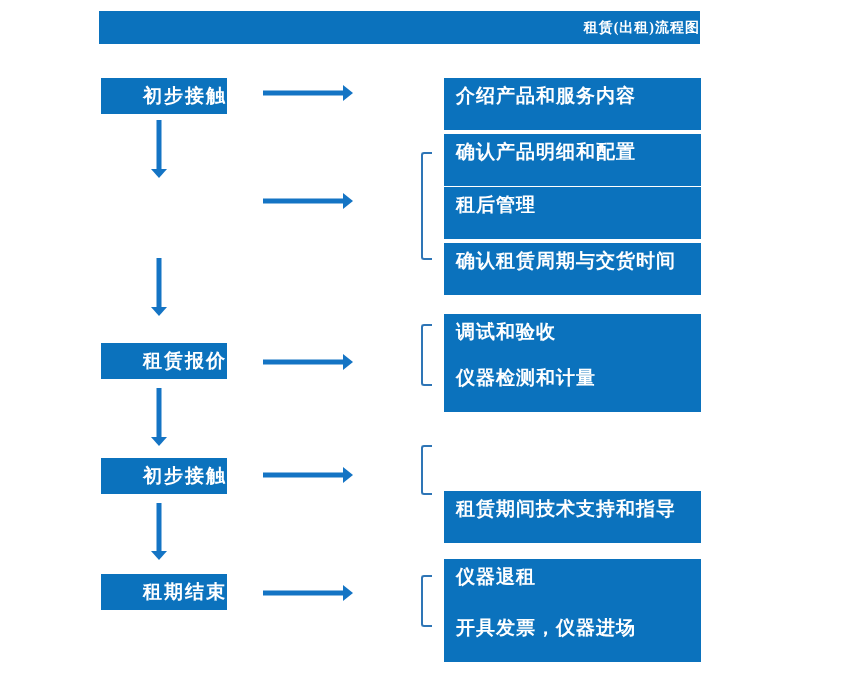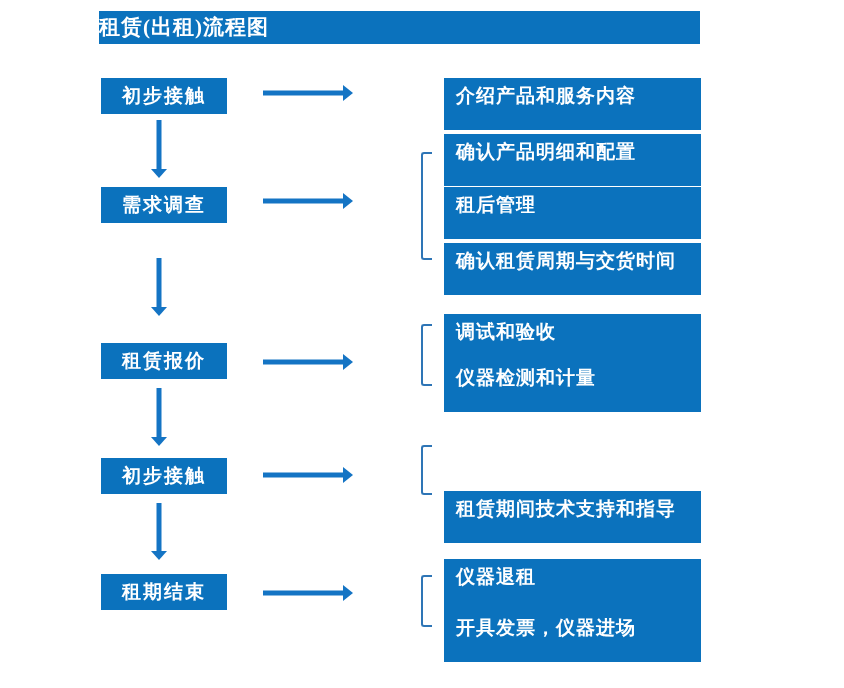--- a/index.html
+++ b/index.html
@@ -19,35 +19,35 @@
     height: 688px;
     background: #ffffff;
     overflow: hidden;
   }
   .title-bar {
     position: absolute;
     left: 99px; top: 11px;
     width: 601px; height: 33px;
     background: var(--box-blue);
     color: var(--text-white);
-    font-size: 21px;
+    font-size: 14px;
     font-weight: bold;
-    text-align: left;
+    text-align: right;
     line-height: 33px;
     letter-spacing: 1px;
   }
   .lbox {
     position: absolute;
     left: 101px;
     width: 126px; height: 36px;
     background: var(--box-blue);
     color: var(--text-white);
     font-size: 19px;
     font-weight: bold;
-    text-align: center;
+    text-align: right;
     line-height: 36px;
     letter-spacing: 2px;
   }
   .rbox {
     position: absolute;
     left: 444px;
     width: 257px; height: 52px;
     background: var(--box-blue);
     color: var(--text-white);
     font-size: 19px;
@@ -117,21 +117,20 @@
   }
 </style>
 </head>
 <body>
 
 <div class="canvas">
 
   <div class="title-bar">租赁(出租)流程图</div>
 
   <div class="lbox" style="top:78px">初步接触</div>
-  <div class="lbox" style="top:187px">需求调查</div>
   <div class="lbox" style="top:343px">租赁报价</div>
   <div class="lbox" style="top:458px">初步接触</div>
   <div class="lbox" style="top:574px">租期结束</div>
 
   <div class="varrow" style="top:120px; height:58px"></div>
   <div class="varrow" style="top:258px; height:58px"></div>
   <div class="varrow" style="top:388px; height:58px"></div>
   <div class="varrow" style="top:503px; height:57px"></div>
 
   <div class="harrow" style="top:85px"></div>

